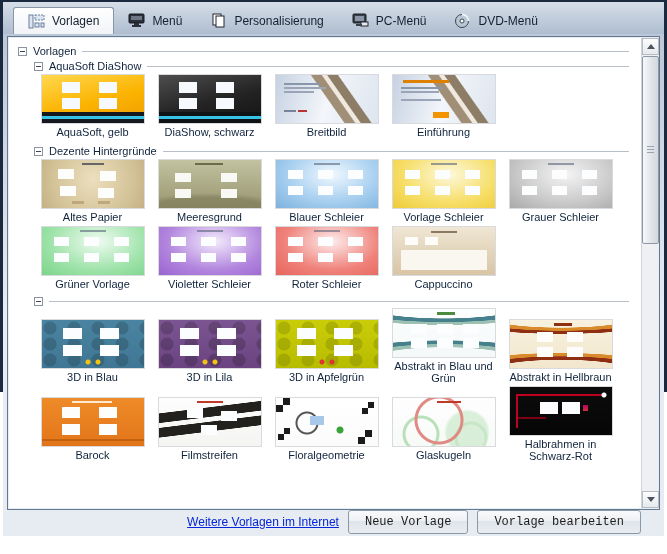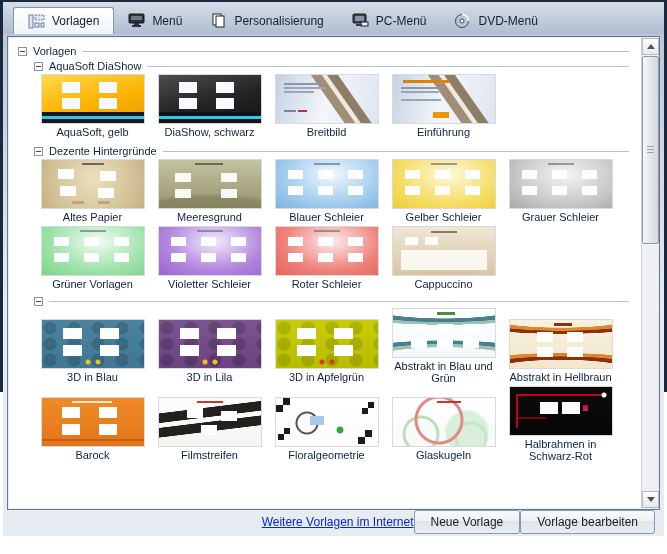--- a/index.html
+++ b/index.html
@@ -208,26 +208,26 @@
   .arrow-up { width:0; height:0; border-left:4px solid transparent; border-right:4px solid transparent;
               border-bottom:5px solid #4a5462; }
   .arrow-down { width:0; height:0; border-left:4px solid transparent; border-right:4px solid transparent;
                 border-top:5px solid #4a5462; }
   .sb-thumb { position:absolute; left:0; top:18px; width:17px; height:188px; border:1px solid #8e99a5;
               border-radius:2px; background:linear-gradient(90deg,#f7f8f9,#dfe3e8 60%,#d3d8de); }
   .sb-grip { position:absolute; left:4px; right:4px; top:50%; height:7px; margin-top:-4px;
              background:repeating-linear-gradient(#9aa3ae 0 1px, transparent 1px 3px); }
 
   
-  .footer { flex:1; display:flex; align-items:center; justify-content:flex-end; 
-            padding:0 9px 2px 0; }
+  .footer { flex:1; display:flex; align-items:center; justify-content:flex-end; gap:9px;
+            padding:0 23px 2px 0; }
   .footer a { font-size:12px; color:#0626d8; text-decoration:underline; }
   .btn { height:24px; padding:0 16px; font-size:12px; color:#1c1c1c; border:1px solid #8b98a7;
          border-radius:3px; background:linear-gradient(#f9fafb,#eef1f4 45%,#dfe4ea 46%,#e9edf1);
-         font-family:Liberation Sans, sans-serif; }
+         font-family:Liberation Mono, monospace; }
 
   .ticon svg { display:block; }
 </style>
 </head>
 <body>
 
 <div class="window">
 
   <div class="tabbar">
     <div class="tab active">
@@ -331,29 +331,29 @@
         <div class="cell">
           <div class="thumbw" data-thumb="meeresgrund"></div>
           <div class="cell-label">Meeresgrund</div>
         </div>
         <div class="cell">
           <div class="thumbw" data-thumb="blauer-schleier"></div>
           <div class="cell-label">Blauer Schleier</div>
         </div>
         <div class="cell">
           <div class="thumbw" data-thumb="gelber-schleier"></div>
-          <div class="cell-label">Gelber Schleier</div>
+          <div class="cell-label">Vorlage Schleier</div>
         </div>
         <div class="cell">
           <div class="thumbw" data-thumb="grauer-schleier"></div>
           <div class="cell-label">Grauer Schleier</div>
         </div>
         <div class="cell">
           <div class="thumbw" data-thumb="gruener-schleier"></div>
-          <div class="cell-label">Grüner Vorlagen</div>
+          <div class="cell-label">Grüner Vorlage</div>
         </div>
         <div class="cell">
           <div class="thumbw" data-thumb="violetter-schleier"></div>
           <div class="cell-label">Violetter Schleier</div>
         </div>
         <div class="cell">
           <div class="thumbw" data-thumb="roter-schleier"></div>
           <div class="cell-label">Roter Schleier</div>
         </div>
         <div class="cell">

